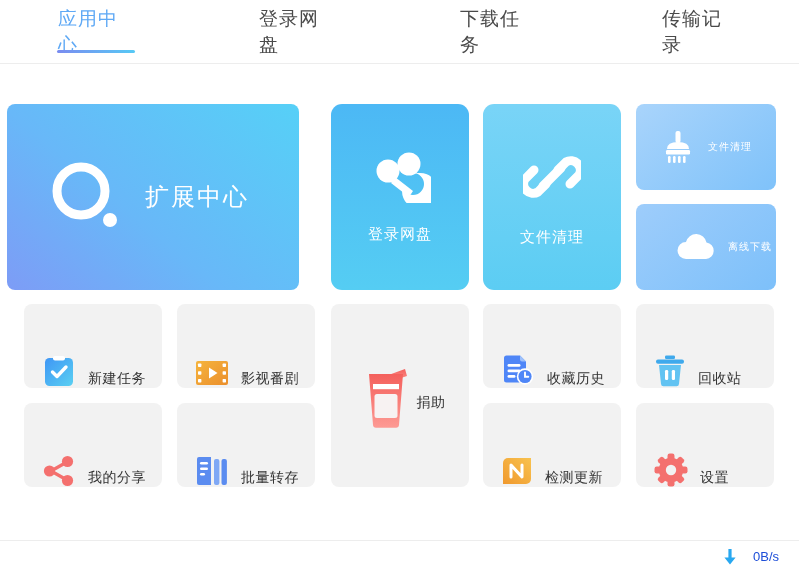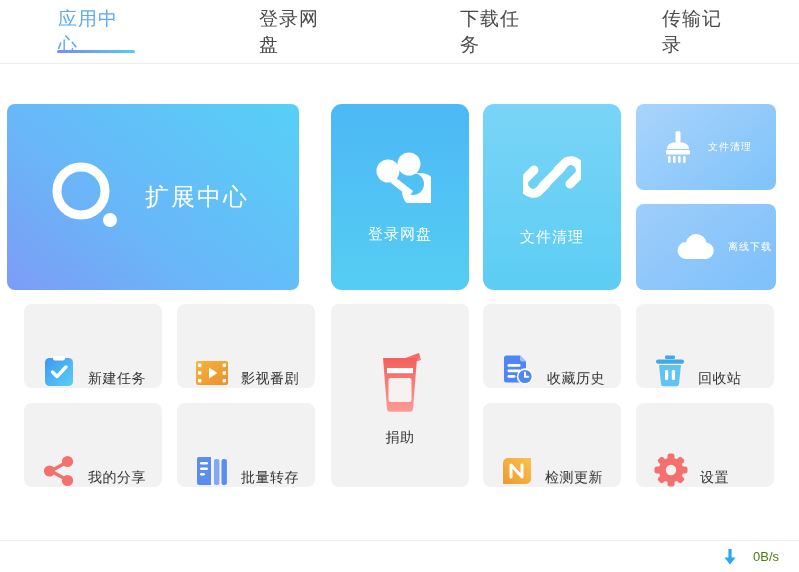--- a/index.html
+++ b/index.html
@@ -92,32 +92,32 @@
   .g-c1 { left: 177px; }
   .g-c3 { left: 483px; }
   .g-c4 { left: 636px; }
   .g-r0 { top: 240px; }
   .g-r1 { top: 339px; }
 
   
   .card-donate {
     left: 331px; top: 240px; width: 138px; height: 183px;
     background: #f2f2f2;
-    display: flex; flex-direction: column; align-items: center; justify-content: center;
+    display: flex; align-items: center; justify-content: center;
   }
   .donate-label { color: #333333; font-size: 14px; margin-top: 14px; letter-spacing: 0.5px; }
 
   
   .statusbar {
     position: absolute; left: 0; top: 540px; width: 799px; height: 32px;
     border-top: 1px solid #ededed;
     display: flex; align-items: center; justify-content: flex-end;
     padding-right: 20px; gap: 16px;
   }
-  .speed-text { font-size: 13px; color: #4d7c0f; font-family: "Liberation Sans", sans-serif; }
+  .speed-text { font-size: 13px; color: #1d4ed8; font-family: "Liberation Sans", sans-serif; }
 
   svg { display: block; }
 </style>
 </head>
 <body>
 
 <div class="app">
 
   <div class="tabbar">
     <div class="tab tab-0 active">

